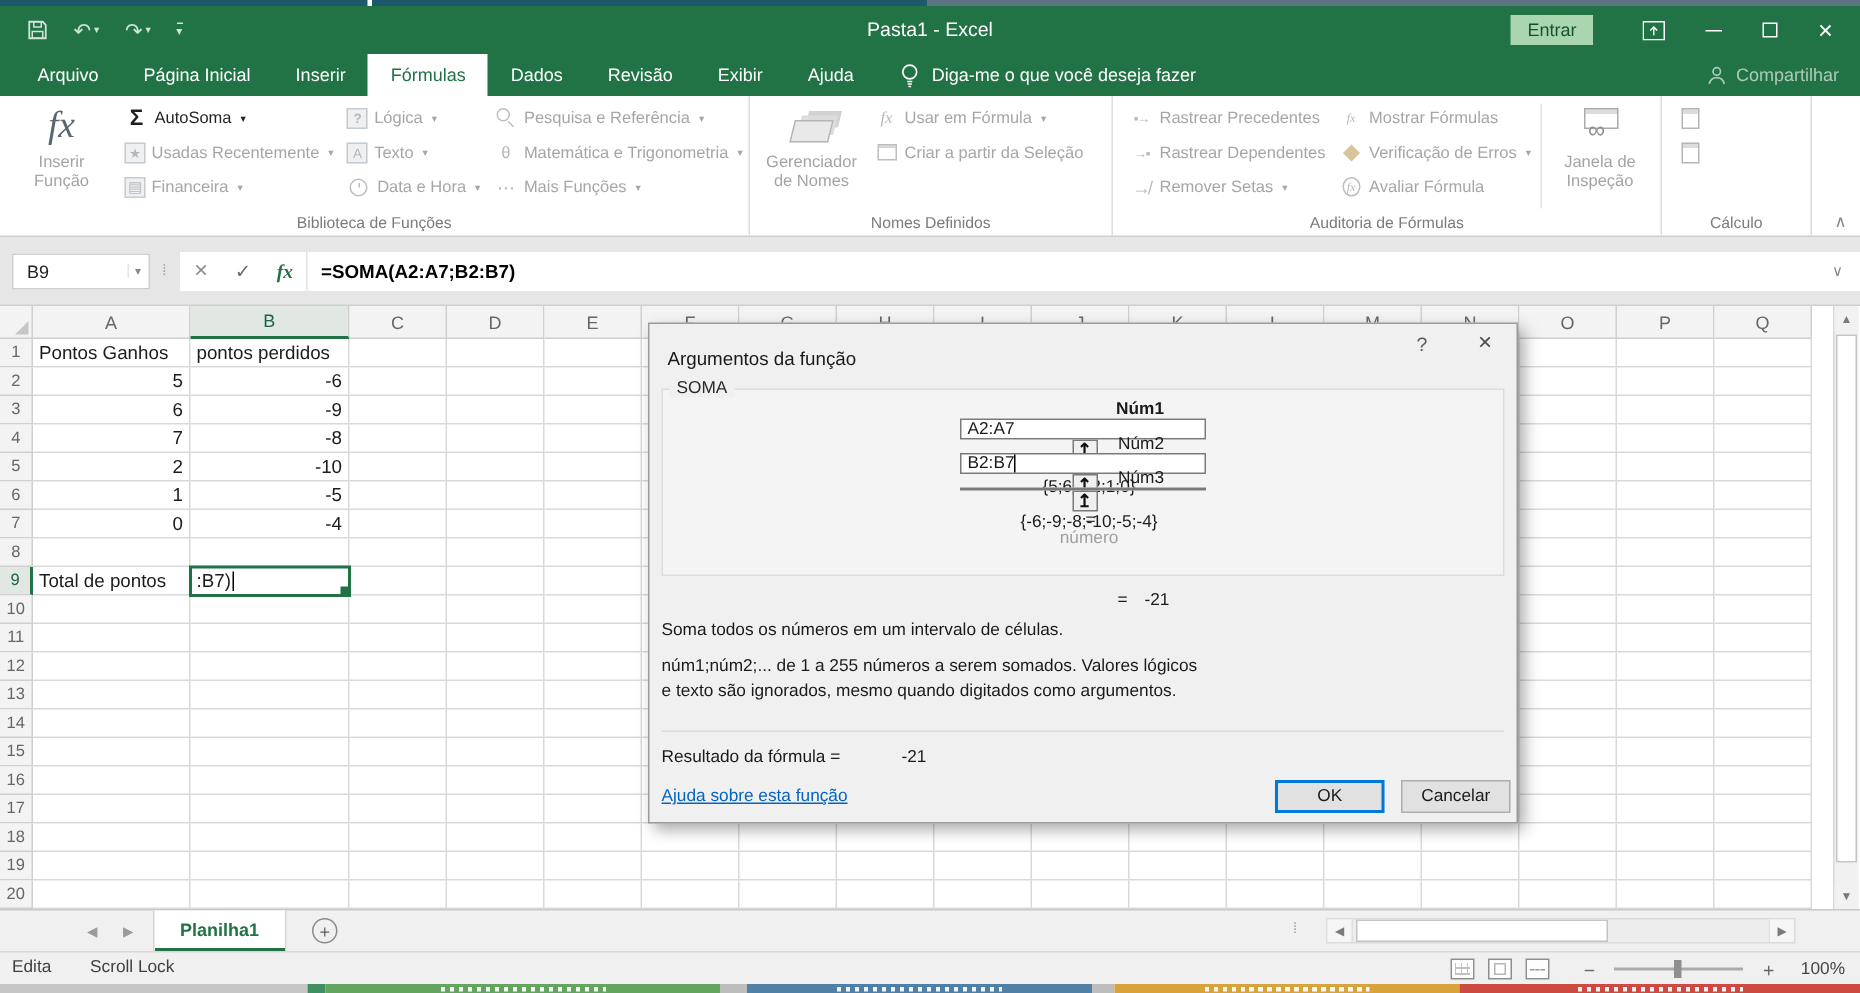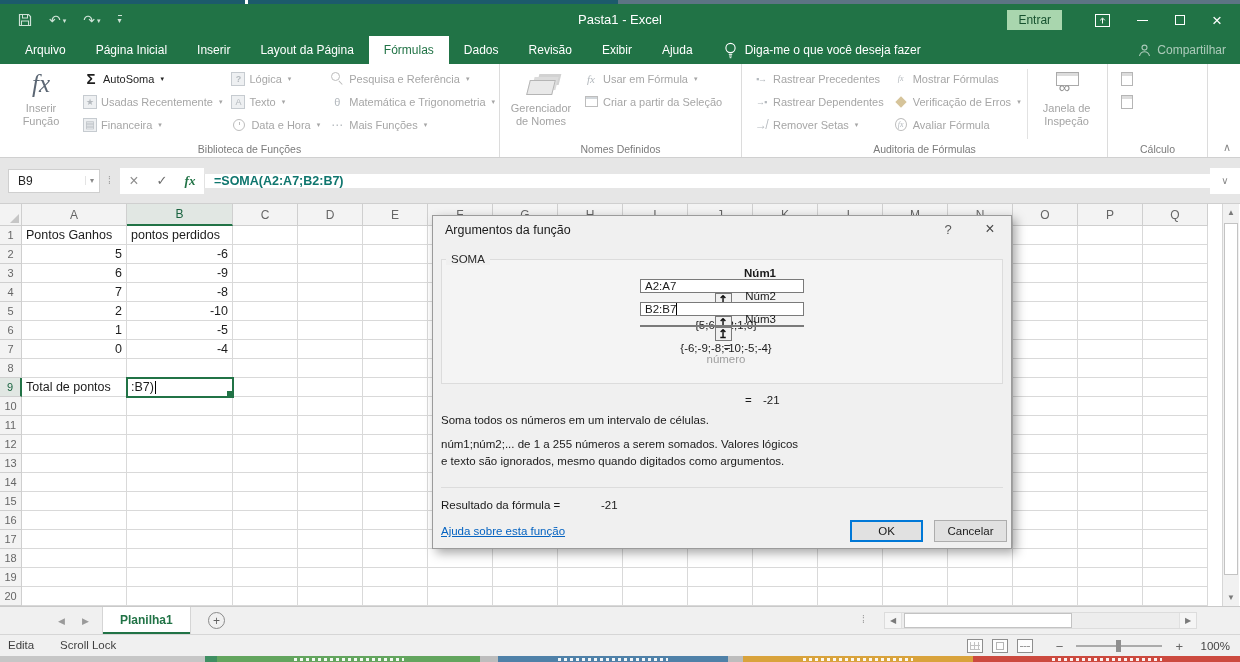--- a/index.html
+++ b/index.html
@@ -109,22 +109,22 @@
   .nb-dd::before{content:"▾";}
   .fb-dots{width:20px;text-align:center;color:#9a9a9a;font-size:10px;letter-spacing:1px;}
   .fb-dots::before{content:"⁞";}
   .fb-btn{width:28px;height:26px;background:#fff;display:flex;align-items:center;justify-content:center;
           color:#8f8f8f;font-size:13px;}
   .fb-btn.cancel::before{content:"×";font-size:16px;}
   .fb-btn.enter{color:#6b6b6b;}
   .fb-btn.enter::before{content:"✓";}
   .fb-btn.fx{color:#217346;font-family:"Liberation Serif",serif;font-style:italic;font-weight:bold;font-size:13px;}
   .fb-btn.fx::before{content:"fx";}
-  .fb-formula{flex:1;height:14px;background:#fff;border-left:1px solid #e2e2e2;display:flex;align-items:center;
-              padding-left:9px;font-size:12.5px;font-weight:600;color:#0f766e;}
+  .fb-formula{flex:1;height:26px;background:#fff;border-left:1px solid #e2e2e2;display:flex;align-items:center;
+              padding-left:9px;font-size:12.5px;font-weight:600;color:#000000;}
   .fb-exp{width:30px;height:26px;background:#fff;display:flex;align-items:center;justify-content:center;
           color:#8a8a8a;font-size:10px;}
   .fb-exp::before{content:"∨";}
 
   
   .grid{position:absolute;left:0;top:204px;width:1240px;height:402px;background:#fff;overflow:hidden;}
   .g-hrow{display:flex;height:22px;}
   .g-corner{width:22px;flex:none;background:#f3f3f3;border-right:1px solid #cfcfcf;border-bottom:1px solid #cfcfcf;position:relative;}
   .g-corner::after{content:"";position:absolute;right:2px;bottom:2px;border-left:9px solid transparent;border-bottom:9px solid #c6c6c6;}
   .g-colhdr{flex:none;background:#f3f3f3;border-right:1px solid #cfcfcf;border-bottom:1px solid #cfcfcf;
@@ -145,21 +145,21 @@
   .vsb{position:absolute;top:0;right:1px;width:17px;height:402px;background:#f1f1f1;border-left:1px solid #d6d6d6;}
   .vsb-up,.vsb-dn{position:absolute;left:0;width:16px;height:17px;display:flex;align-items:center;justify-content:center;
                   color:#7a7a7a;font-size:8px;background:#f1f1f1;}
   .vsb-up{top:0;} .vsb-dn{bottom:0;}
   .vsb-up::before{content:"▲";} .vsb-dn::before{content:"▼";}
   .vsb-thumb{position:absolute;left:1px;top:19px;width:14px;height:352px;background:#fff;border:1px solid #c3c3c3;}
 
   
   .dlg{position:absolute;left:432px;top:215px;width:580px;height:334px;background:#f0f0f0;border:1px solid #9b9b9b;
        box-shadow:4px 4px 10px rgba(0,0,0,.35);z-index:20;font-size:11.5px;color:#1a1a1a;}
-  .dlg-title{position:absolute;left:12px;top:7px;font-size:12.5px;}
+  .dlg-title{position:absolute;left:12px;top:16px;font-size:12.5px;}
   .dlg-help{position:absolute;right:54px;top:6px;color:#5a5a5a;font-size:13px;width:18px;text-align:center;}
   .dlg-help::before{content:"?";}
   .dlg-close{position:absolute;right:12px;top:5px;color:#4a4a4a;font-size:16px;width:18px;text-align:center;line-height:1;}
   .dlg-close::before{content:"×";}
   .gbox{position:absolute;left:8px;top:43px;width:562px;height:125px;border:1px solid #dcdcdc;background:#f4f4f4;}
   .gbox-label{position:absolute;left:13px;top:37px;background:#f0f0f0;padding:0 5px;font-size:11.5px;color:#2a2a2a;}
   .dlg-fields{position:absolute;left:8px;top:51px;width:562px;}
   .fld{display:flex;align-items:center;height:23px;flex-direction:column;}
   .flbl{width:114px;text-align:right;margin-right:6px;}
   .flbl.b{font-weight:bold;}
@@ -287,21 +287,20 @@
           <span class="i-close"></span>
         </span>
     </div>
   </div>
 
   <div class="tabrow">
     <div class="rtabs">
         <div class="rtab">Arquivo</div>
         <div class="rtab">Página Inicial</div>
         <div class="rtab">Inserir</div>
-        <div class="rtab">Layout da Página</div>
         <div class="rtab active">Fórmulas</div>
         <div class="rtab">Dados</div>
         <div class="rtab">Revisão</div>
         <div class="rtab">Exibir</div>
         <div class="rtab">Ajuda</div>
       </div>
     <div class="tellme">
       <span>
         <svg width="13" height="17" viewBox="0 0 13 17">
             <circle cx="6.5" cy="6" r="4.6" fill="none" stroke="#fff" stroke-width="1.1"></circle>

